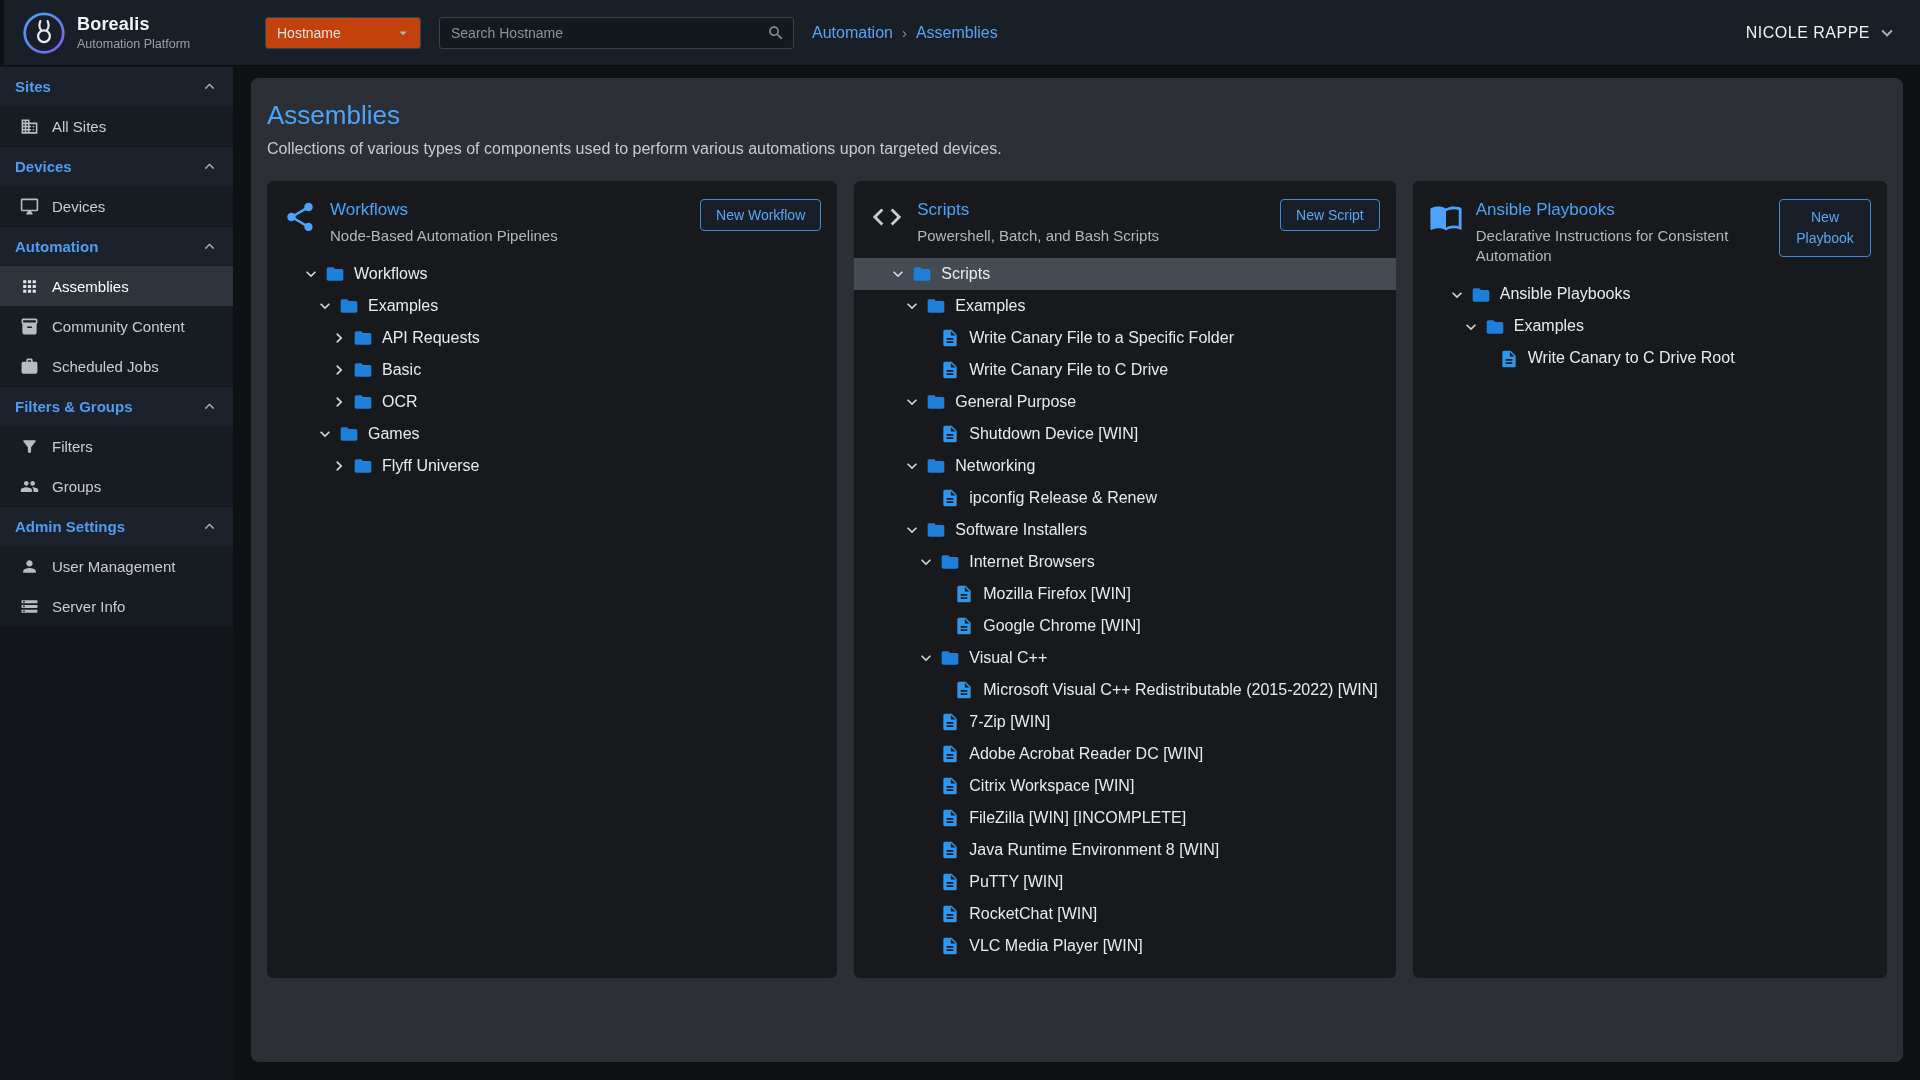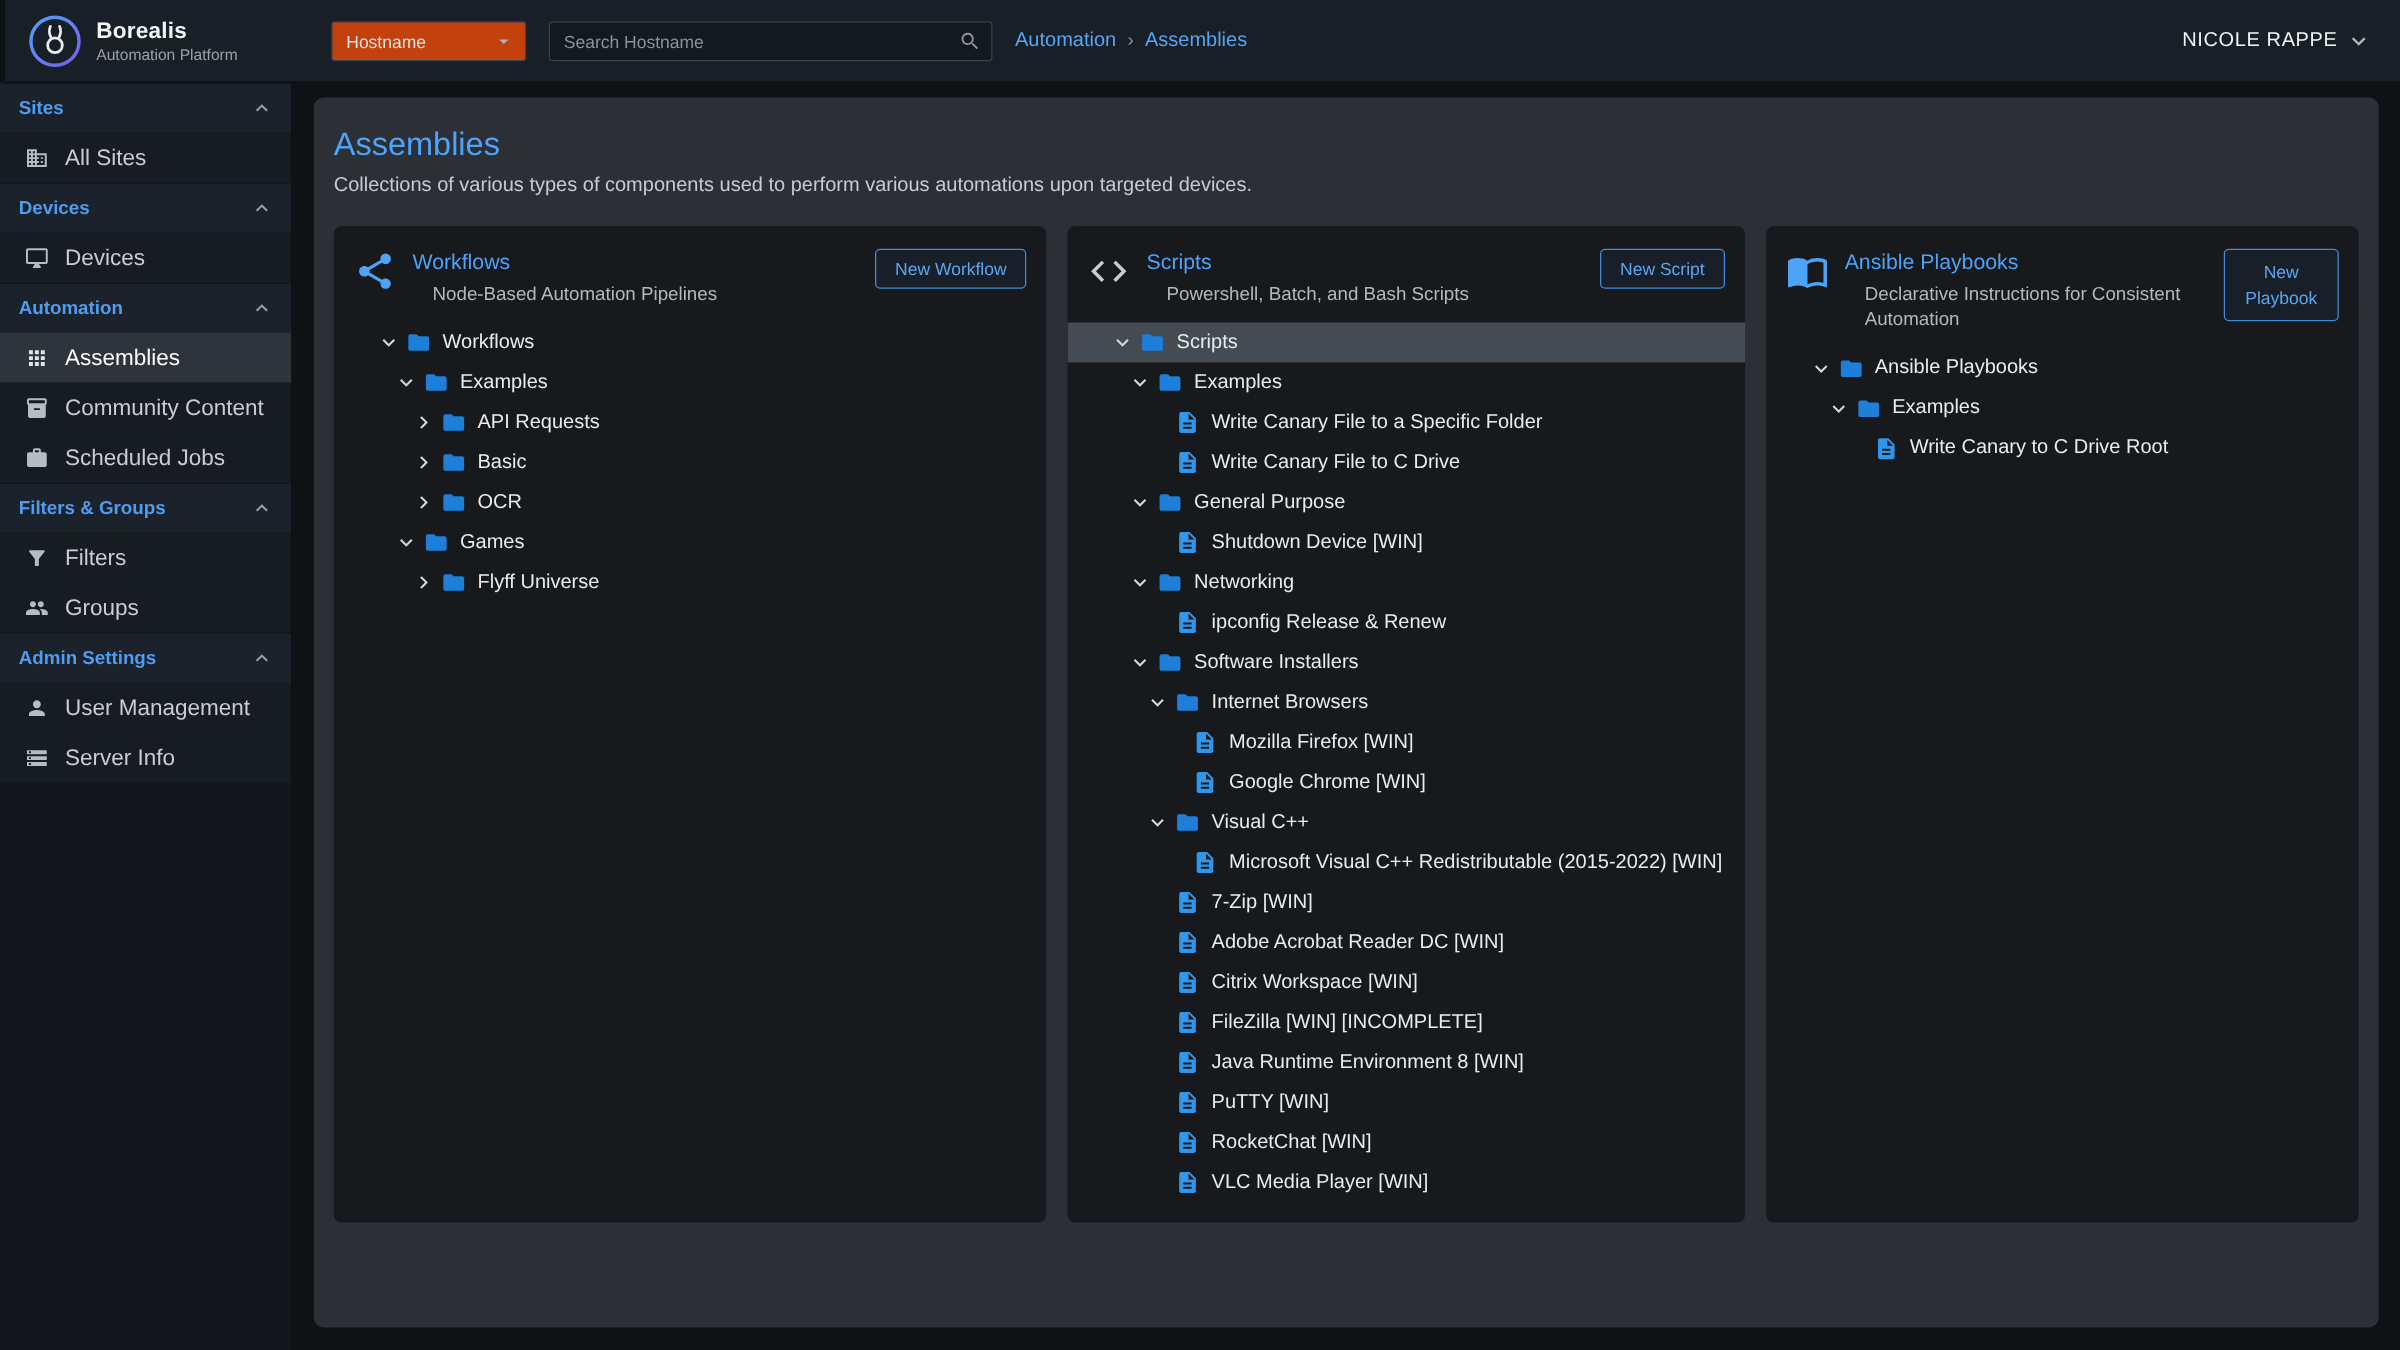--- a/index.html
+++ b/index.html
@@ -23,39 +23,39 @@
   .search-ic{position:absolute;right:9px;top:7px;width:18px;height:18px;color:#8b9299;}
   .breadcrumb{margin-left:18px;display:flex;align-items:center;font-size:16px;}
   .breadcrumb a{color:#57a4f2;text-decoration:none;cursor:pointer;}
   .crumb-sep{color:#8b9299;margin:0 9px;font-size:15px;}
   .user{margin-left:auto;margin-right:26px;display:flex;align-items:center;gap:6px;font-size:16px;font-weight:500;letter-spacing:.5px;color:#f0f2f4;cursor:pointer;}
   .user .uchev{width:22px;height:22px;color:#aeb4ba;}
 
   .sidebar{position:fixed;top:66px;left:0;width:233px;height:1014px;background:var(--sidebar-bg);}
   .nav-header{height:40px;background:var(--nav-header-bg);display:flex;align-items:center;justify-content:space-between;padding:0 14px 0 15px;color:#4f9cf0;font-size:15px;font-weight:700;cursor:pointer;border-top:1px solid #10141a;}
   .nav-chevron{width:19px;height:19px;color:#9aa0a6;}
-  .nav-item{height:40px;background:var(--nav-item-bg);display:flex;align-items:center;gap:13px;padding:0 14px 0 20px;color:#c9cdd2;font-size:18px;cursor:pointer;}
+  .nav-item{height:40px;background:var(--nav-item-bg);display:flex;align-items:center;gap:13px;padding:0 14px 0 20px;color:#c9cdd2;font-size:15px;cursor:pointer;}
   .nav-item.selected{background:var(--nav-selected-bg);color:#ffffff;}
   .nav-ic{width:19px;height:19px;color:#b6bcc2;flex:0 0 auto;}
   .nav-item.selected .nav-ic{color:#e0e4e8;}
   .nav-ic svg,.nav-chevron svg,.tree-icon svg,.tree-chevron svg,.card-icon svg,.search-ic svg,.uchev svg,.sel-arrow svg{width:100%;height:100%;fill:currentColor;}
 
   .main{position:fixed;top:66px;left:233px;width:1687px;height:1014px;background:var(--main-bg);}
   .panel{margin:12px 17px 0 18px;height:984px;background:var(--panel-bg);border-radius:8px;padding:22px 16px;}
   .page-title{font-size:26px;font-weight:400;color:var(--accent);}
   .page-desc{margin-top:9px;font-size:16px;color:#c8cbce;}
   .cards{display:flex;gap:17px;margin-top:23px;align-items:stretch;}
   .card{background:var(--card-bg);border-radius:6px;overflow:hidden;}
   .card-workflows{width:594px;} .card-scripts{width:564px;} .card-playbooks{width:494px;}
   .card-header{display:flex;align-items:flex-start;gap:13px;padding:18px 16px 8px 16px;}
   .card-icon{width:34px;height:34px;flex:0 0 auto;margin-top:1px;}
   .ic-accent{color:var(--accent);} .ic-light{color:#c6ccd3;}
   .card-titles{flex:1;min-width:0;}
   .card-title{color:var(--accent);font-size:17px;margin-top:1px;}
-  .card-sub{color:var(--text-secondary);font-size:15px;margin-top:6px;line-height:1.35;margin-left:16px;}
+  .card-sub{color:var(--text-secondary);font-size:15px;margin-top:6px;line-height:1.35;}
   .btn{margin-left:auto;flex:0 0 auto;background:rgba(77,163,247,0.05);border:1px solid #3f8cdb;color:#5ba6f3;font-size:14px;font-family:inherit;padding:7px 15px;border-radius:4px;cursor:pointer;white-space:nowrap;}
   .btn.wrap{white-space:normal;max-width:92px;line-height:1.5;padding:7px 11px;text-align:center;}
 
   .tree{padding:4px 0 16px 0;}
   .tree-row{display:flex;align-items:center;min-height:32px;padding-right:12px;cursor:pointer;}
   .tree-row.selected{background:var(--row-selected-bg);}
   .tree-chevron{width:24px;height:20px;flex:0 0 auto;color:#d3d7db;padding-right:4px;}
   .tree-icon{width:20px;height:20px;margin-right:9px;flex:0 0 auto;}
   .tree-icon.folder{color:var(--folder-blue);} .tree-icon.file{color:var(--file-blue);}
   .tree-label{font-size:16px;color:#e9ebed;line-height:1.3;padding:5px 0;}

